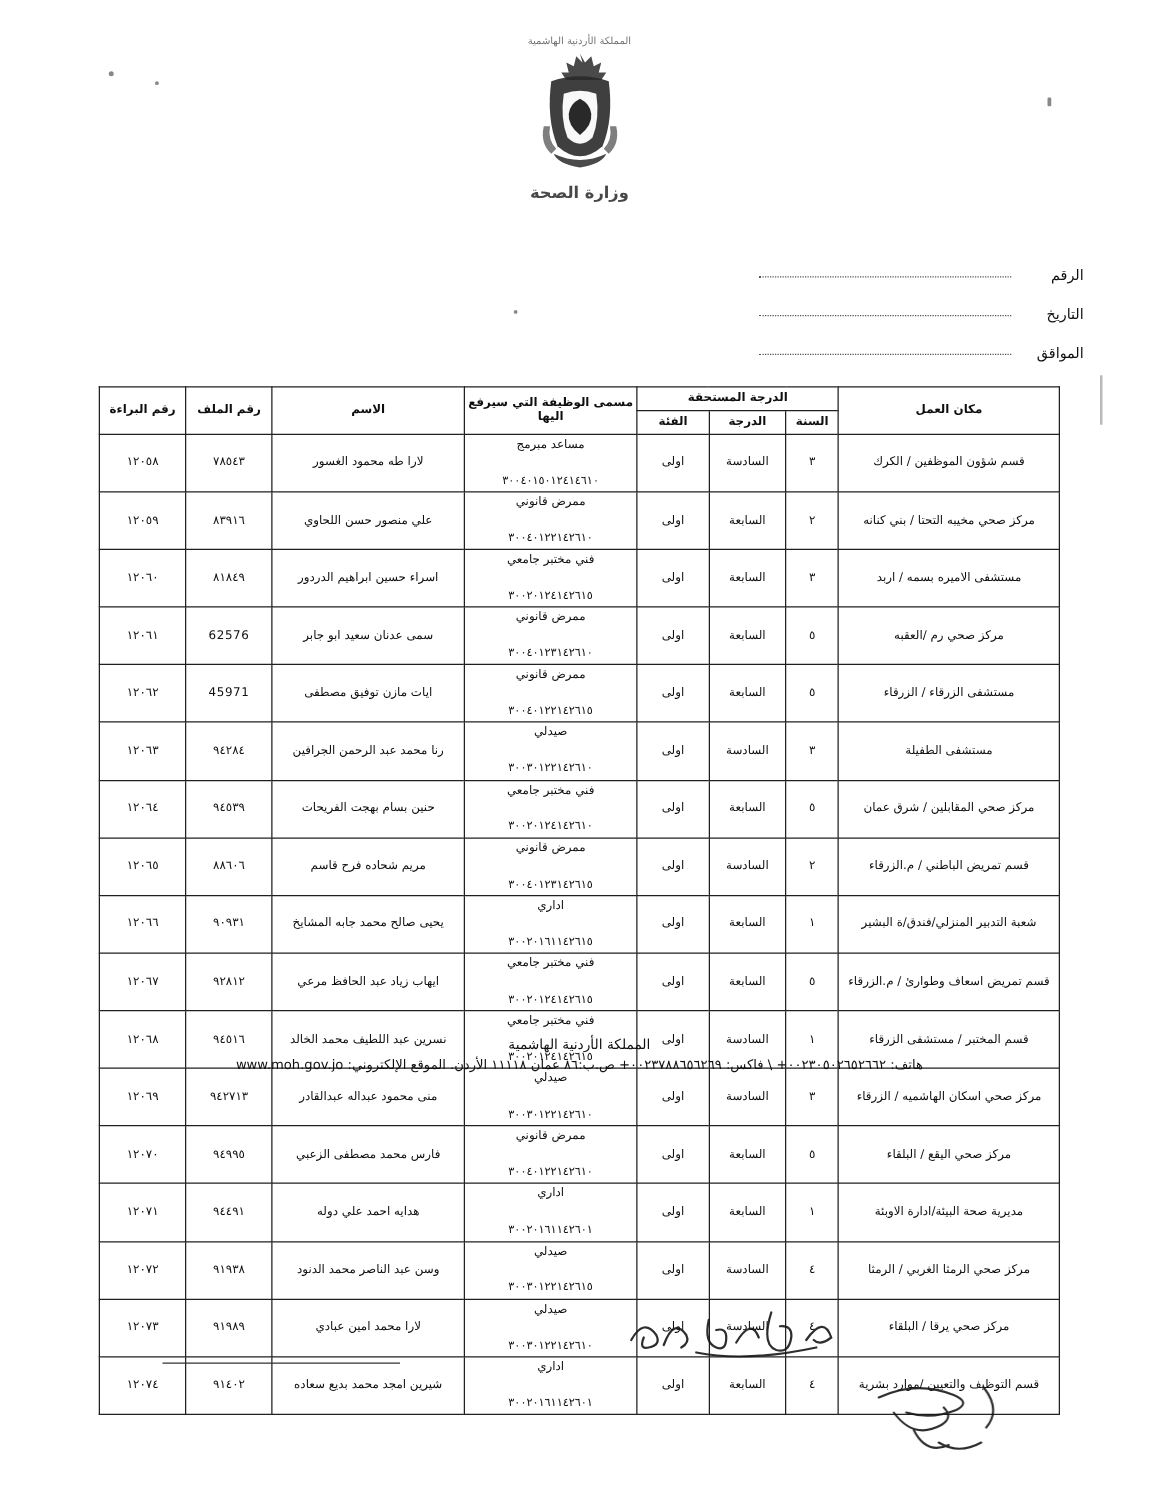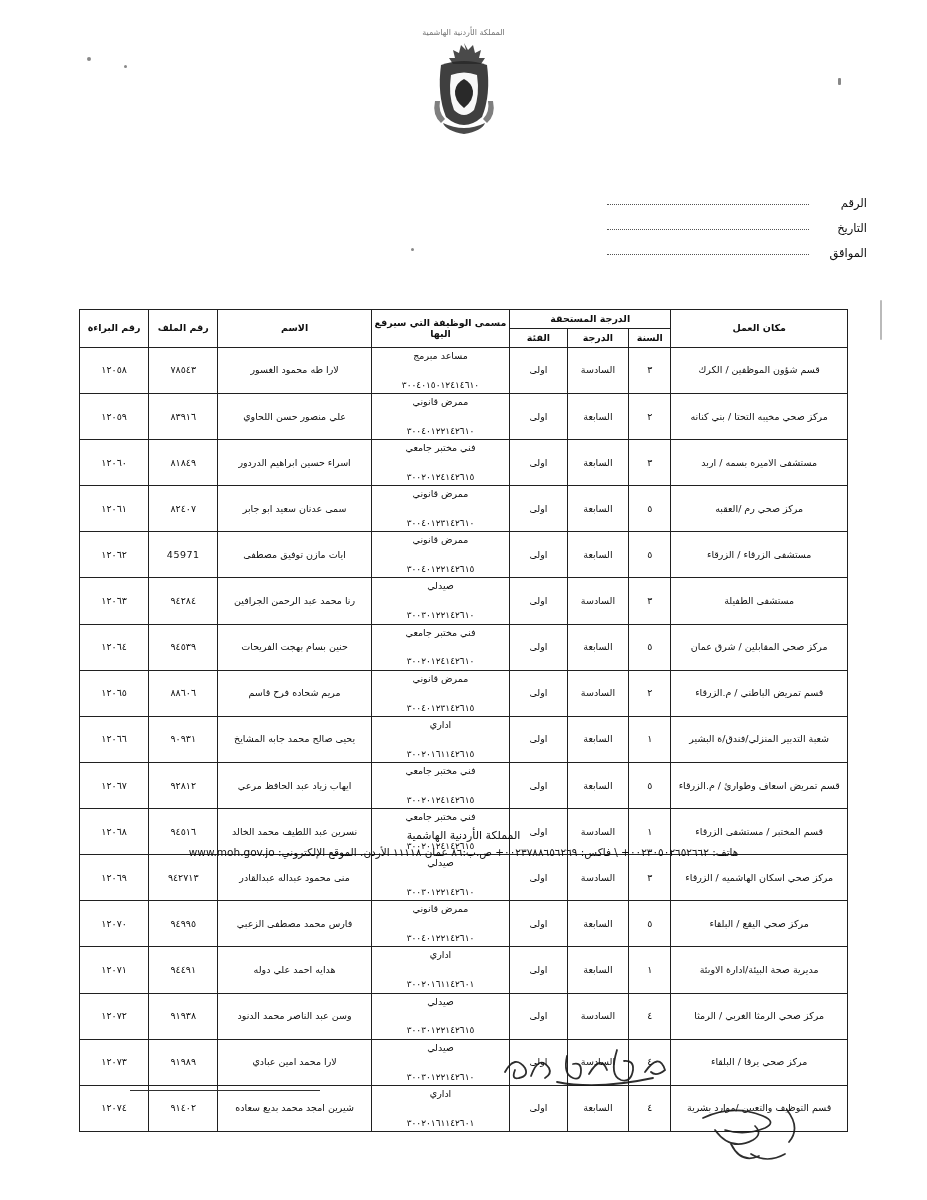--- a/index.html
+++ b/index.html
@@ -60,20 +60,21 @@
     right: 60px;
     width: 260px;
     font-size: 11px;
     color: #111;
   }
   .refline {
     display: flex;
     align-items: baseline;
     justify-content: flex-start;
     margin-bottom: 11px;
+    margin-top: 17px;
   }
   .refline .lbl {
     width: 52px;
     text-align: right;
     font-size: 11.5px;
   }
   .refline .dots {
     flex: 1;
     margin-right: 6px;
     border-bottom: 1px dotted #555;
@@ -214,20 +215,21 @@
           <path d="M20 36 q13 -5 26 0 q3 20 -3 35 q-10 10 -20 0 q-6 -15 -3 -35z" fill="#f6f6f6"></path>
 
           <path d="M33 40 q-8 4 -9 12 q-1 9 9 17 q10 -8 9 -17 q-1 -8 -9 -12z" fill="#2b2b2b"></path>
 
           <path d="M12 84 q21 10 42 0 q-3 8 -21 11 q-18 -3 -21 -11z" opacity=".85"></path>
           <path d="M4 62 q-3 14 6 22 l4 -4 q-7 -7 -5 -18z" opacity=".6"></path>
           <path d="M62 62 q3 14 -6 22 l-4 -4 q7 -7 5 -18z" opacity=".6"></path>
         </g>
       </svg>
     </div>
+    <div class="ministry">وزارة الصحة</div>
   </div>
 
   <div class="reflines">
     <div class="refline">
       <span class="lbl">الرقم</span>
       <span class="dots"></span>
     </div>
     <div class="refline">
       <span class="lbl">التاريخ</span>
       <span class="dots"></span>
@@ -310,21 +312,21 @@
         <tr class="row">
           <td class="place">مركز صحي رم        /العقبه</td>
           <td class="num">٥</td>
           <td>السابعة</td>
           <td>اولى</td>
           <td class="job">
             <span class="j1">ممرض قانوني</span>
             <span class="j2">٣٠٠٤٠١٢٣١٤٢٦١٠</span>
           </td>
           <td class="name">سمى عدنان سعيد ابو جابر</td>
-          <td class="num">٨٢٤٠٧</td>
+          <td class="num">62576</td>
           <td class="num">١٢٠٦١</td>
         </tr>
         <tr class="row">
           <td class="place">مستشفى الزرقاء        / الزرقاء</td>
           <td class="num">٥</td>
           <td>السابعة</td>
           <td>اولى</td>
           <td class="job">
             <span class="j1">ممرض قانوني</span>
             <span class="j2">٣٠٠٤٠١٢٢١٤٢٦١٥</span>

